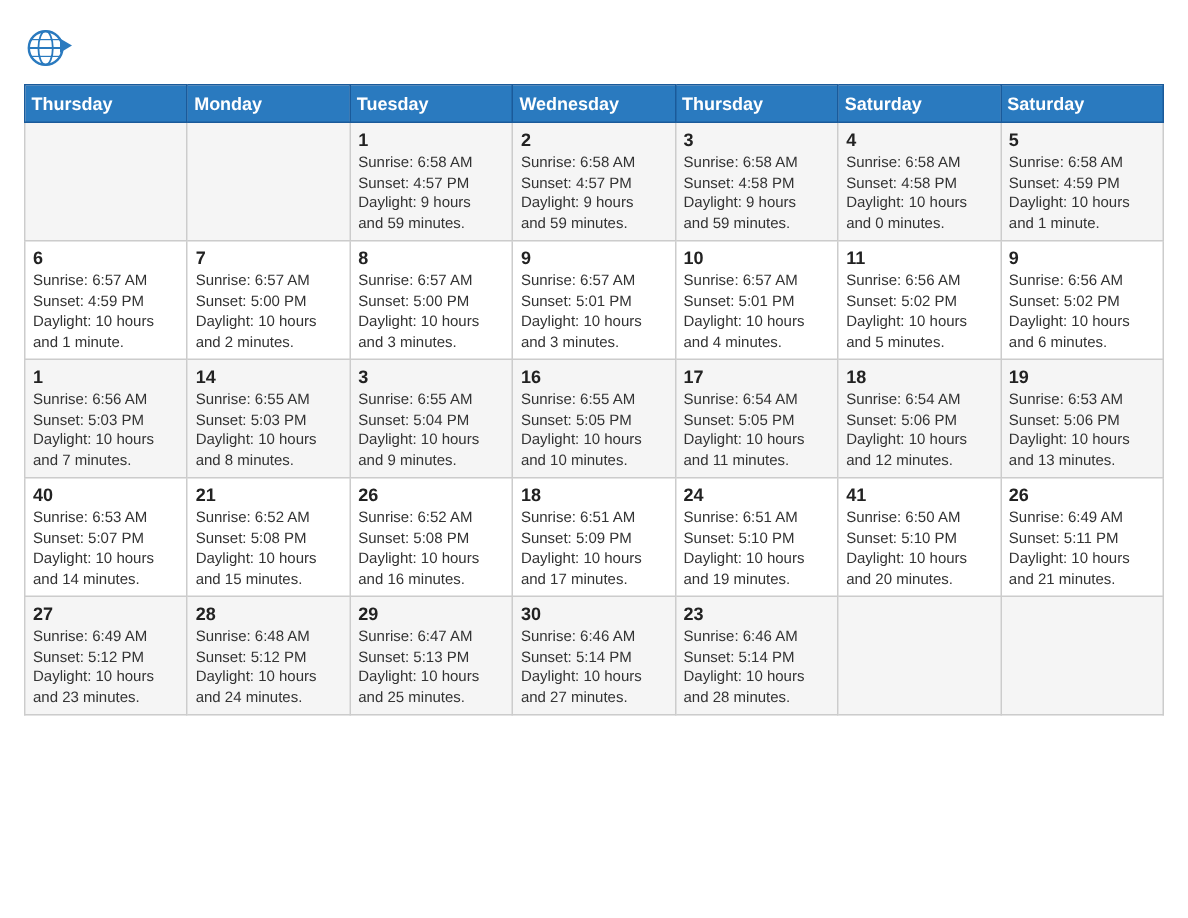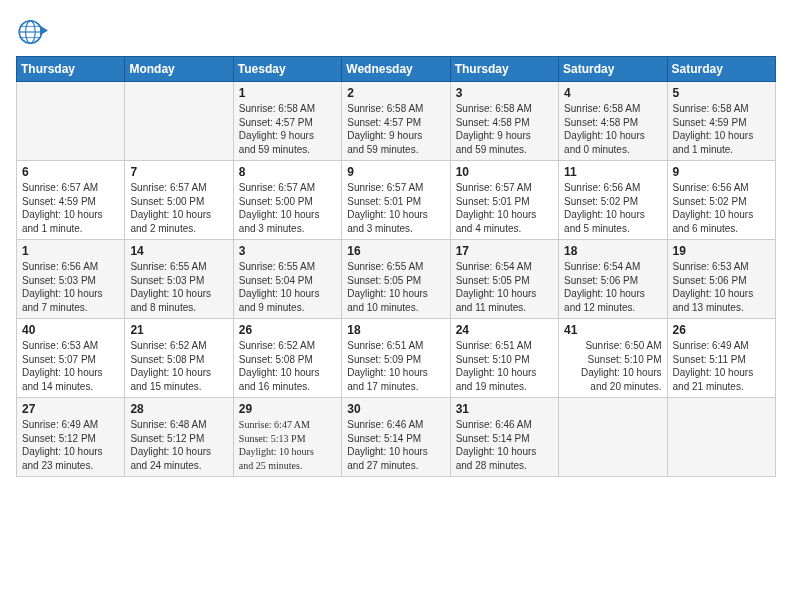--- a/index.html
+++ b/index.html
@@ -303,21 +303,21 @@
         </td>
         <td>
           <span class="day-num">24</span>
           <div class="cell-text" style="white-space: pre-line;">Sunrise: 6:51 AM
 Sunset: 5:10 PM
 Daylight: 10 hours
 and 19 minutes.</div>
         </td>
         <td>
           <span class="day-num">41</span>
-          <div class="cell-text" style="white-space: pre-line; text-align: right;">Sunrise: 6:50 AM
+          <div class="cell-text" style="white-space: pre-line;">Sunrise: 6:50 AM
 Sunset: 5:10 PM
 Daylight: 10 hours
 and 20 minutes.</div>
         </td>
         <td>
           <span class="day-num">26</span>
           <div class="cell-text" style="white-space: pre-line;">Sunrise: 6:49 AM
 Sunset: 5:11 PM
 Daylight: 10 hours
 and 21 minutes.</div>
@@ -333,34 +333,34 @@
         </td>
         <td>
           <span class="day-num">28</span>
           <div class="cell-text" style="white-space: pre-line;">Sunrise: 6:48 AM
 Sunset: 5:12 PM
 Daylight: 10 hours
 and 24 minutes.</div>
         </td>
         <td>
           <span class="day-num">29</span>
-          <div class="cell-text" style="white-space: pre-line; font-family: Liberation Serif, serif;">Sunrise: 6:47 AM
+          <div class="cell-text" style="white-space: pre-line;">Sunrise: 6:47 AM
 Sunset: 5:13 PM
 Daylight: 10 hours
 and 25 minutes.</div>
         </td>
         <td>
           <span class="day-num">30</span>
           <div class="cell-text" style="white-space: pre-line;">Sunrise: 6:46 AM
 Sunset: 5:14 PM
 Daylight: 10 hours
 and 27 minutes.</div>
         </td>
         <td>
-          <span class="day-num">31</span>
+          <span class="day-num">23</span>
           <div class="cell-text" style="white-space: pre-line;">Sunrise: 6:46 AM
 Sunset: 5:14 PM
 Daylight: 10 hours
 and 28 minutes.</div>
         </td>
         <td class="empty-cell"></td>
         <td class="empty-cell"></td>
       </tr>
     </tbody>
 </table>

